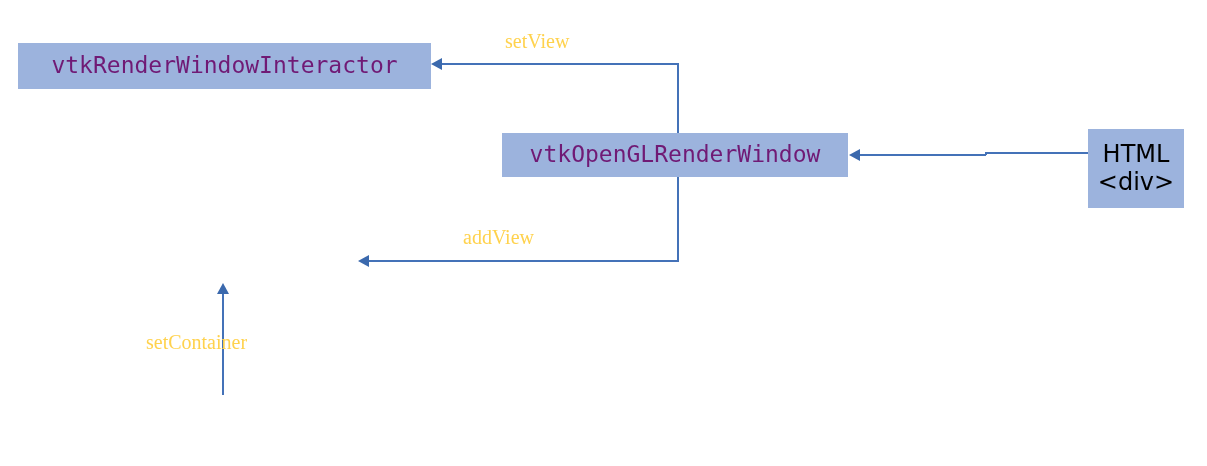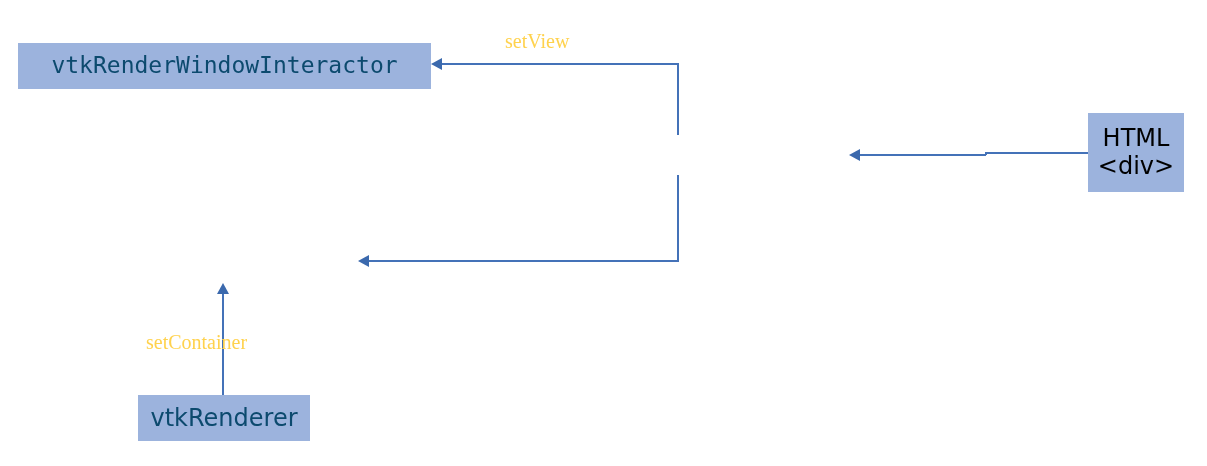--- a/index.html
+++ b/index.html
@@ -13,37 +13,38 @@
     height: 466px;
     background: #ffffff;
     overflow: hidden;
     font-family: "DejaVu Sans Mono", monospace;
   }
 
   
   .node {
     position: absolute;
     background: #9cb3dd;
-    color: #0c4a6e;
+    color: #701a75;
     display: flex;
     align-items: center;
     justify-content: center;
     box-sizing: border-box;
     z-index: 3;
     white-space: pre;
     line-height: 1.18;
   }
   .node.mono {
     font-family: "DejaVu Sans Mono", monospace;
     font-size: 23px;
     letter-spacing: 0px;
   }
   .node.sans {
     font-family: "DejaVu Sans", sans-serif;
     font-size: 24px;
+    margin-top: 16px;
   }
   .node.black {
     color: #000000;
     text-align: center;
     flex-direction: column;
     line-height: 1.15;
   }
 
   #node-interactor      { left: 18px;   top: 43px;  width: 413px; height: 46px; }
   #node-openglrw        { left: 502px;  top: 133px; width: 346px; height: 44px; }
@@ -103,28 +104,29 @@
   <div class="edge h" style="left:985px; top:152px; width:103px;"></div>
   <div class="edge v" style="left:985px; top:152px; height:3px;"></div>
   <div class="edge h" style="left:858px; top:154px; width:128px;"></div>
   <div class="arrowhead left" style="left:849px; top:149px;"></div>
 
   <div class="edge v" style="left:222px; top:285px; height:110px;"></div>
   <div class="arrowhead up" style="left:217px; top:283px;"></div>
 
   <div class="node mono" id="node-interactor">vtkRenderWindowInteractor</div>
 
+  <div class="node mono" id="node-openglrw">vtkOpenGLRenderWindow</div>
 
 
-  <div class="node sans" id="node-renderer">vtkRenderer</div>
 
   <div class="node sans black" id="node-htmldiv">
     <span>HTML</span>
     <span>&lt;div&gt;</span>
   </div>
 
   <div class="edge-label" id="lbl-setview">setView</div>
 
 
+  <div class="edge-label" id="lbl-addview">addView</div>
 
   <div class="edge-label" id="lbl-addrenderer">setContainer</div>
 
 </div>
 
 </body></html>

